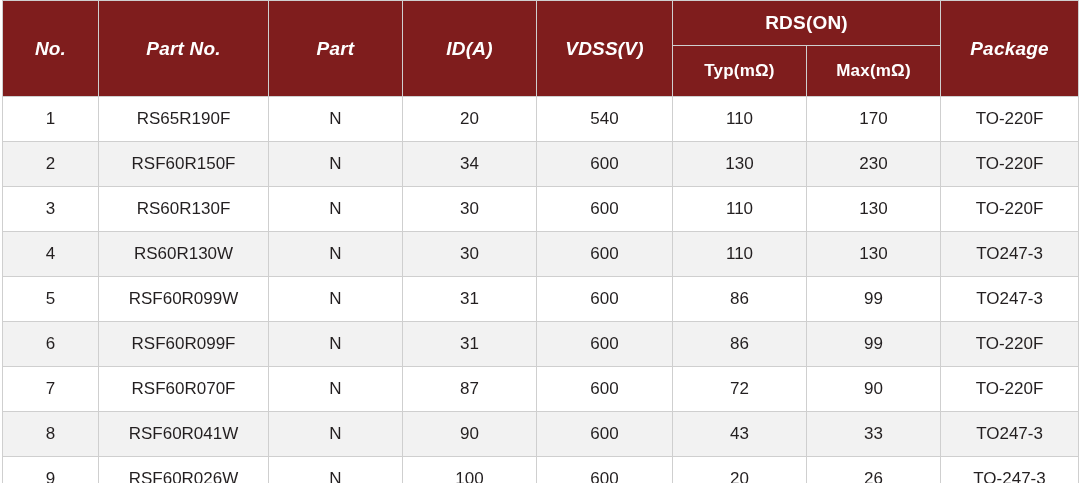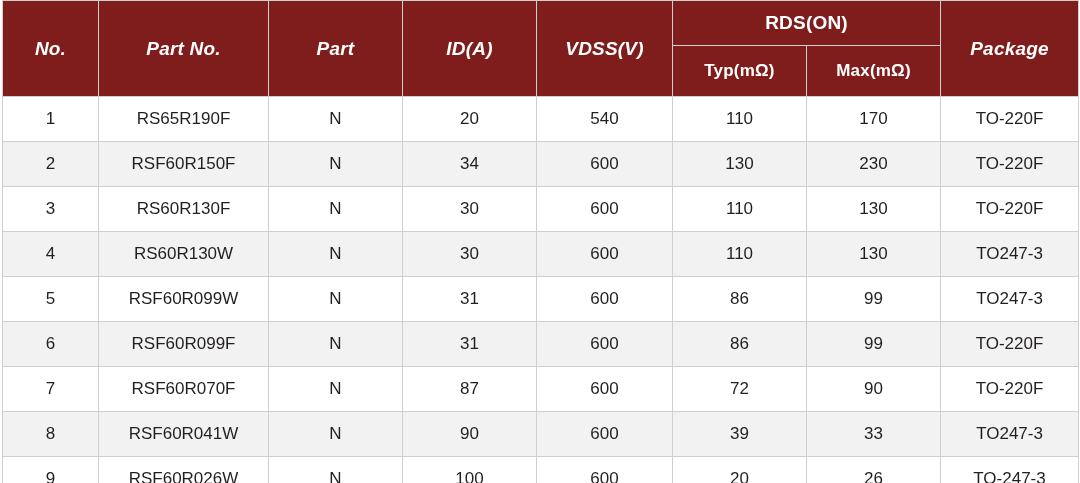--- a/index.html
+++ b/index.html
@@ -170,21 +170,21 @@
           <td>72</td>
           <td>90</td>
           <td>TO-220F</td>
         </tr>
         <tr class="alt">
           <td>8</td>
           <td>RSF60R041W</td>
           <td>N</td>
           <td>90</td>
           <td>600</td>
-          <td>39</td>
+          <td>43</td>
           <td>33</td>
           <td>TO247-3</td>
         </tr>
         <tr>
           <td>9</td>
           <td>RSF60R026W</td>
           <td>N</td>
           <td>100</td>
           <td>600</td>
           <td>20</td>

